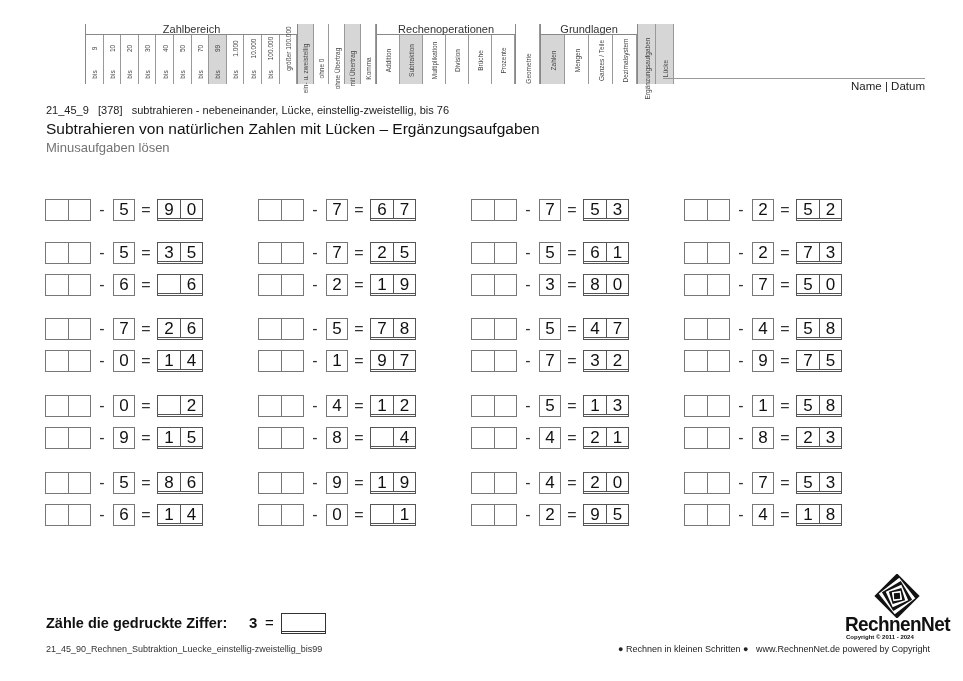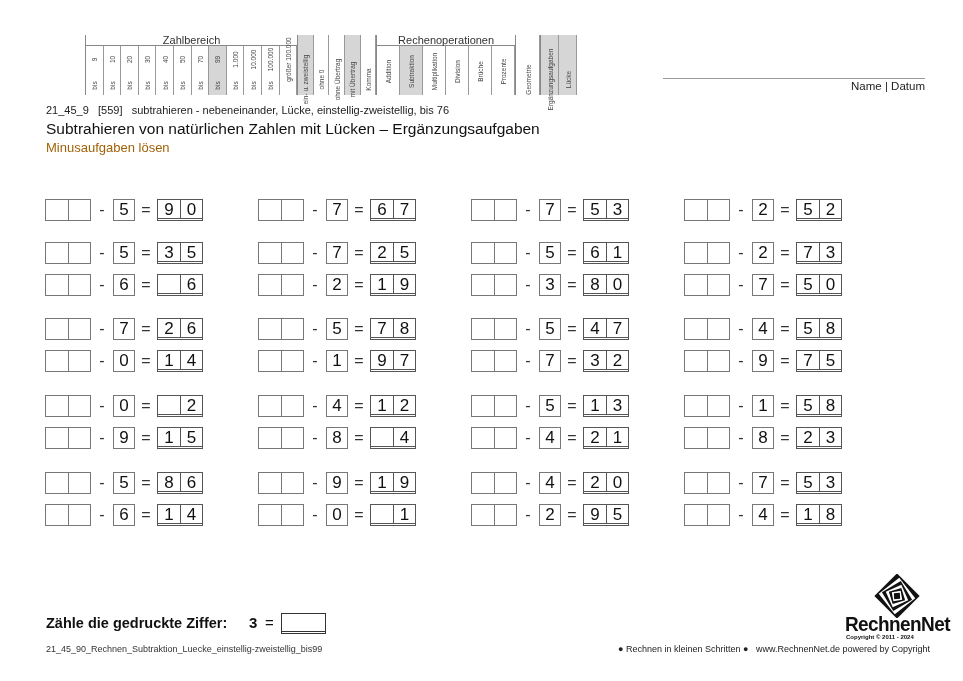--- a/index.html
+++ b/index.html
@@ -1,38 +1,38 @@
 <!DOCTYPE html>
 <html><head>
 <meta charset="utf-8">
 <style>
   * { box-sizing: border-box; margin: 0; padding: 0; }
   html, body { width: 963px; height: 681px; background: #fff; overflow: hidden; }
   body { position: relative; font-family: "Liberation Sans", sans-serif; color: #111; }
 
   
-  .cls-table { position: absolute; top: 35px; left: 45px; height: 60px; display: flex; padding-left: 40px; }
+  .cls-table { position: absolute; top: 24px; left: 45px; height: 60px; display: flex; padding-left: 40px; }
   .group { display: flex; flex-direction: column; border-left: 1px solid #888; }
   .group-title { height: 11px; font-size: 11px; line-height: 11px; text-align: center; color: #333; border-bottom: 1px solid #888; }
   .group-cols { display: flex; flex: 1; }
   .col { position: relative; width: 13.4px; border-right: 1px solid #999; height: 49px; }
   .col.shade { background: #d6d6d6; }
   .col .v { position: absolute; left: 50%; transform-origin: center; transform: translate(-50%, 0) rotate(-90deg); white-space: nowrap; font-size: 6.5px; color: #444; }
   .col .top { top: 10px; }
   .col .bot { bottom: 6px; }
   .col .full { bottom: 20px; }
   .tall { display: flex; border-left: 1px solid #888; }
   .tall .col { height: 60px; }
 
   .name-line { position: absolute; left: 663px; top: 78px; width: 262px; border-top: 1px solid #999; }
   .name-label { position: absolute; right: 38px; top: 80px; font-size: 11.5px; color: #222; padding-left: 12px; }
 
   .meta-line { position: absolute; left: 46px; top: 104px; font-size: 11px; color: #222; }
   .title { position: absolute; left: 46px; top: 120px; font-size: 15.5px; font-weight: normal; }
-  .subtitle { position: absolute; left: 46px; top: 140px; font-size: 13px; color: #a16207; }
+  .subtitle { position: absolute; left: 46px; top: 140px; font-size: 13px; color: #737373; }
 
   
   .ex { position: absolute; display: flex; align-items: center; height: 22px; }
   .blank2 { display: flex; border: 1px solid #777; height: 22px; }
   .blank2 span { width: 22px; height: 20px; }
   .blank2 span + span { border-left: 1px solid #777; }
   .op { width: 22px; text-align: center; font-size: 16px; color: #333; }
   .num1 { width: 22px; height: 22px; border: 1px solid #777; font-size: 17px; text-align: center; line-height: 20px; }
   .res { display: flex; border: 1px solid #555; border-bottom: 3px double #555; height: 22px; }
   .res span { width: 22px; height: 19px; font-size: 17px; text-align: center; line-height: 19px; }
@@ -145,36 +145,53 @@
         <div class="col" style="width: 23px;">
           <span class="v full">Prozente</span>
         </div>
       </div>
     </div>
     <div class="tall">
       <div class="col" style="width: 24px;">
         <span class="v full" style="bottom: 12px;">Geometrie</span>
       </div>
     </div>
+    <div class="group">
+      <div class="group-title">Grundlagen</div>
+      <div class="group-cols">
+        <div class="col shade" style="width: 24px;">
+          <span class="v full">Zahlen</span>
+        </div>
+        <div class="col" style="width: 24px;">
+          <span class="v full">Mengen</span>
+        </div>
+        <div class="col" style="width: 24px;">
+          <span class="v full">Ganzes / Teile</span>
+        </div>
+        <div class="col" style="width: 24px;">
+          <span class="v full">Dezimalsystem</span>
+        </div>
+      </div>
+    </div>
     <div class="tall">
       <div class="col shade" style="width: 18px;">
         <span class="v full" style="bottom: 12px;">Ergänzungsaufgaben</span>
       </div>
       <div class="col shade" style="width: 18px;">
         <span class="v full" style="bottom: 12px;">Lücke</span>
       </div>
     </div>
   </div>
 
 <div class="name-line"></div>
 <div class="name-label">Name | Datum</div>
 
 <div class="meta-line">
   <span>21_45_9</span>&nbsp;&nbsp;
-  <span>[559]</span>&nbsp;&nbsp;
+  <span>[378]</span>&nbsp;&nbsp;
   <span>subtrahieren - nebeneinander, Lücke, einstellig-zweistellig, bis 76</span>
 </div>
 <div class="title">Subtrahieren von natürlichen Zahlen mit Lücken – Ergänzungsaufgaben</div>
 <div class="subtitle">Minusaufgaben lösen</div>
 
 <div id="exercises">
     <div class="ex" style="left: 45px; top: 199px;">
       <div class="blank2">
         <span></span>
         <span></span>

